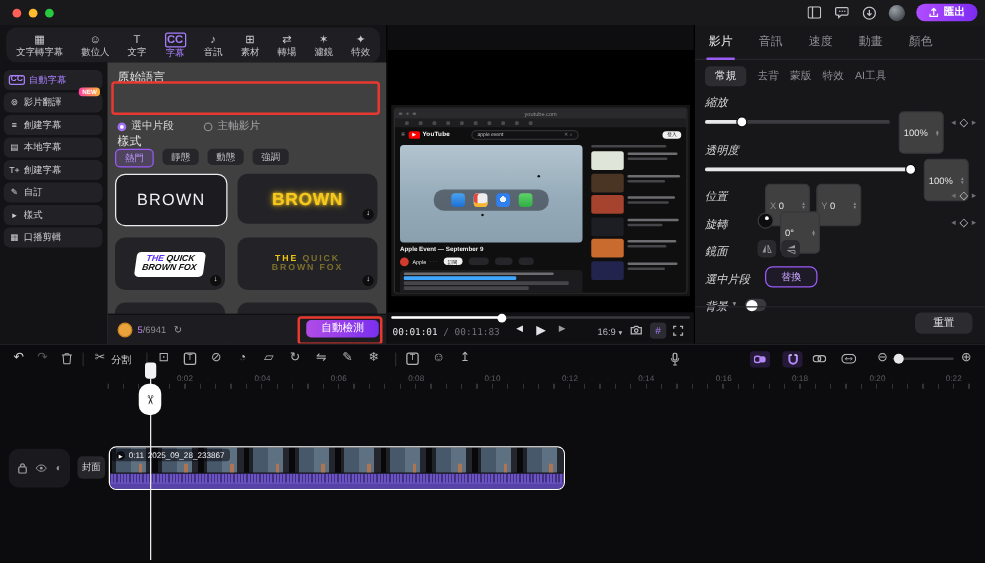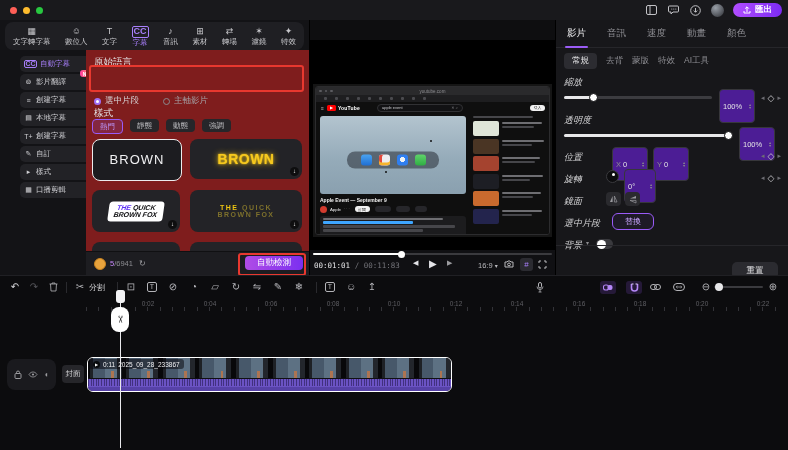--- a/index.html
+++ b/index.html
@@ -23,29 +23,29 @@
   .props{position:relative;width:232px;background:#17171a;}
   
   .topnav{position:absolute;top:2px;left:5px;width:299px;height:28px;background:#1f1f23;border-radius:8px;
       display:flex;align-items:center;justify-content:space-between;padding:0 8px;box-sizing:border-box;}
   .nav-item{display:flex;flex-direction:column;align-items:center;gap:1px;color:#c7c7cb;}
   .nav-item .nicon{font-size:9px;line-height:9px;height:10px;display:flex;align-items:center;}
   .nav-item .nlabel{font-size:7.5px;line-height:8px;white-space:nowrap;}
   .nav-item.active{color:#a87ffb;}
   .cc-badge{font-size:5px;font-weight:bold;border:1px solid currentColor;border-radius:2px;padding:0 1px;line-height:6px;}
   
-  .sidebar{position:absolute;top:30px;left:0;width:85px;bottom:0;background:#131316;padding-top:4px;box-sizing:border-box;margin-left:17px;}
+  .sidebar{position:absolute;top:30px;left:0;width:85px;bottom:0;background:#131316;padding-top:4px;box-sizing:border-box;}
   .sb-item{position:relative;margin:2px 3px;height:16px;border-radius:5px;background:#222226;display:flex;align-items:center;
       gap:3px;padding:0 4px;color:#cfcfd3;font-size:7.5px;white-space:nowrap;overflow:visible;}
   .sb-item.active{color:#a87ffb;}
   .sb-ic{width:9px;font-size:7px;display:flex;justify-content:center;flex:none;}
   .new-badge{position:absolute;top:-4px;right:2px;font-size:5px;font-weight:bold;color:#fff;padding:0.5px 2.5px;
       border-radius:3px;background:linear-gradient(90deg,#ff3fa4,#ffb32e);}
   
-  .subpanel{position:absolute;top:30px;left:86px;right:0;bottom:0;background:#7f1d1d;overflow:hidden;}
+  .subpanel{position:absolute;top:30px;left:86px;right:0;bottom:0;background:#404040;overflow:hidden;}
   .sp-label{position:absolute;font-size:9.5px;color:#e6e6e8;}
   .anno{position:absolute;border:2px solid #e8382f;border-radius:3px;}
   .dropdown{position:absolute;background:#232327;border-radius:5px;display:flex;align-items:center;
       justify-content:space-between;padding:0 7px;font-size:9px;color:#e2e2e4;}
   .radio-row{position:absolute;display:flex;gap:24px;font-size:8.5px;color:#d8d8da;}
   .radio{display:flex;align-items:center;gap:4px;}
   .rdot{width:7px;height:7px;border-radius:50%;box-sizing:border-box;}
   .rdot.on{border:2px solid #a06df5;background:#fff;}
   .rdot.off{border:1px solid #8a8a8e;background:transparent;}
   .tab-row{position:absolute;display:flex;gap:7px;}
@@ -142,21 +142,21 @@
   .ptabs{position:absolute;top:0;left:0;right:0;height:27px;display:flex;align-items:center;gap:21px;
       padding-left:11px;font-size:9.5px;color:#8e8e93;border-bottom:1px solid #26262a;}
   .ptab.active{color:#f0f0f2;position:relative;}
   .ptab.active::after{content:"";position:absolute;left:-2px;right:-2px;bottom:-8px;height:2px;background:#9b5cf6;border-radius:1px;}
   .subtabs{position:absolute;top:33px;left:8px;display:flex;gap:9px;align-items:center;font-size:8.5px;color:#8e8e93;}
   .stab.sel{background:#2c2c31;color:#ececee;border-radius:4px;padding:2px 8px;}
   .prow-label{position:absolute;left:8px;font-size:9px;color:#d6d6d8;font-style:italic;}
   .slider{position:absolute;height:3px;background:#3c3c40;border-radius:2px;}
   .sl-fill{position:absolute;height:3px;background:#e8e8ea;border-radius:2px;left:0;top:0;}
   .sl-knob{position:absolute;top:-3.5px;width:9px;height:9px;border-radius:50%;background:#fff;border:1px solid #0a0a0c;box-sizing:border-box;}
-  .vbox{position:absolute;height:16px;background:#4c1d95;border:1px solid #37373b;border-radius:4px;
+  .vbox{position:absolute;height:16px;background:#404040;border:1px solid #37373b;border-radius:4px;
       display:flex;align-items:center;justify-content:space-between;padding:16px 3px;font-size:7.5px;color:#e4e4e6;box-sizing:border-box;}
   .vbox .xl{color:#8c8c90;margin-right:2px;}
   .stepper{display:flex;flex-direction:column;line-height:3.4px;font-size:4.2px;color:#8c8c90;}
   .kf{position:absolute;right:7px;display:flex;align-items:center;gap:3px;color:#6e6e74;font-size:7px;}
   .kf .dia{color:#c2c2c6;font-size:9px;}
   .dial{position:absolute;width:13px;height:13px;border-radius:50%;background:#0d0d0f;border:1px solid #3a3a3e;box-sizing:border-box;}
   .dial::after{content:"";position:absolute;left:5px;top:2px;width:3px;height:3px;border-radius:50%;background:#fff;}
   .mirbtn{position:absolute;width:15px;height:14px;border-radius:4px;background:#2a2a2e;display:flex;
       align-items:center;justify-content:center;}
   .repl-btn{position:absolute;width:40px;height:15px;border:1px solid #9a5bf8;border-radius:6px;color:#c9a6ff;
@@ -620,21 +620,21 @@
       </span>
 
       <span class="prow-label" style="top:197px;">選中片段</span>
       <div class="repl-btn" style="left:56px;top:193px;">替換</div>
 
       <span class="prow-label" style="top:219px;">背景</span>
       <span style="position:absolute;left:30px;top:219px;font-size:6px;color:#8c8c90;">▾</span>
       <span class="toggle" style="left:40px;top:219px;"></span>
 
       <div class="pdivider" style="top:225px;"></div>
-      <div class="reset-btn" style="top:242px;margin-left:32px;">重置</div>
+      <div class="reset-btn" style="top:230px;margin-left:32px;">重置</div>
     </section>
   </div>
 
   <section class="timeline">
     <div class="ttool">
       <span class="tico" style="margin-left:8px;color:#d4d4d8;">↶</span>
       <span class="tico dim" style="margin-left:5px;">↷</span>
       <span class="tico" style="margin-left:5px;">
         <svg width="9" height="10" viewBox="0 0 9 10">
             <path d="M0.5 2h8M3 2V1h3v1M1.5 2l.5 7h5l.5-7" fill="none" stroke="#b4b4b8" stroke-width="0.8"></path>

